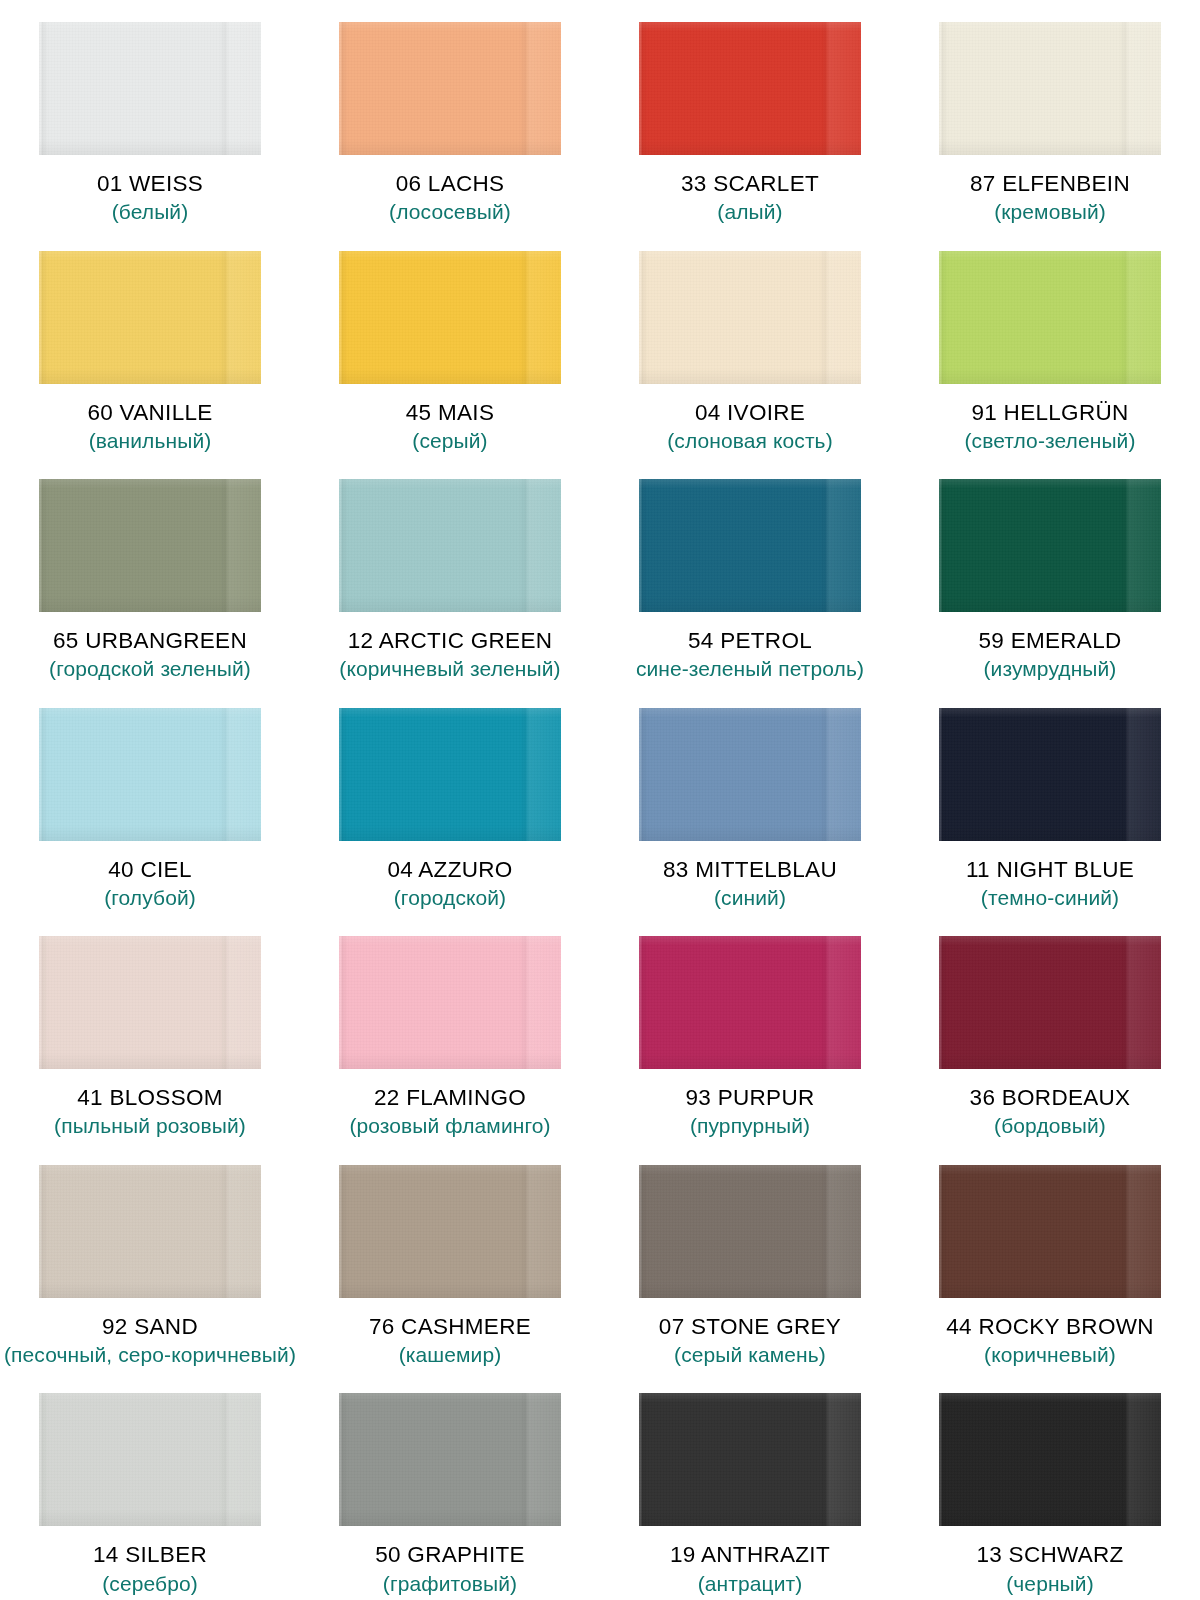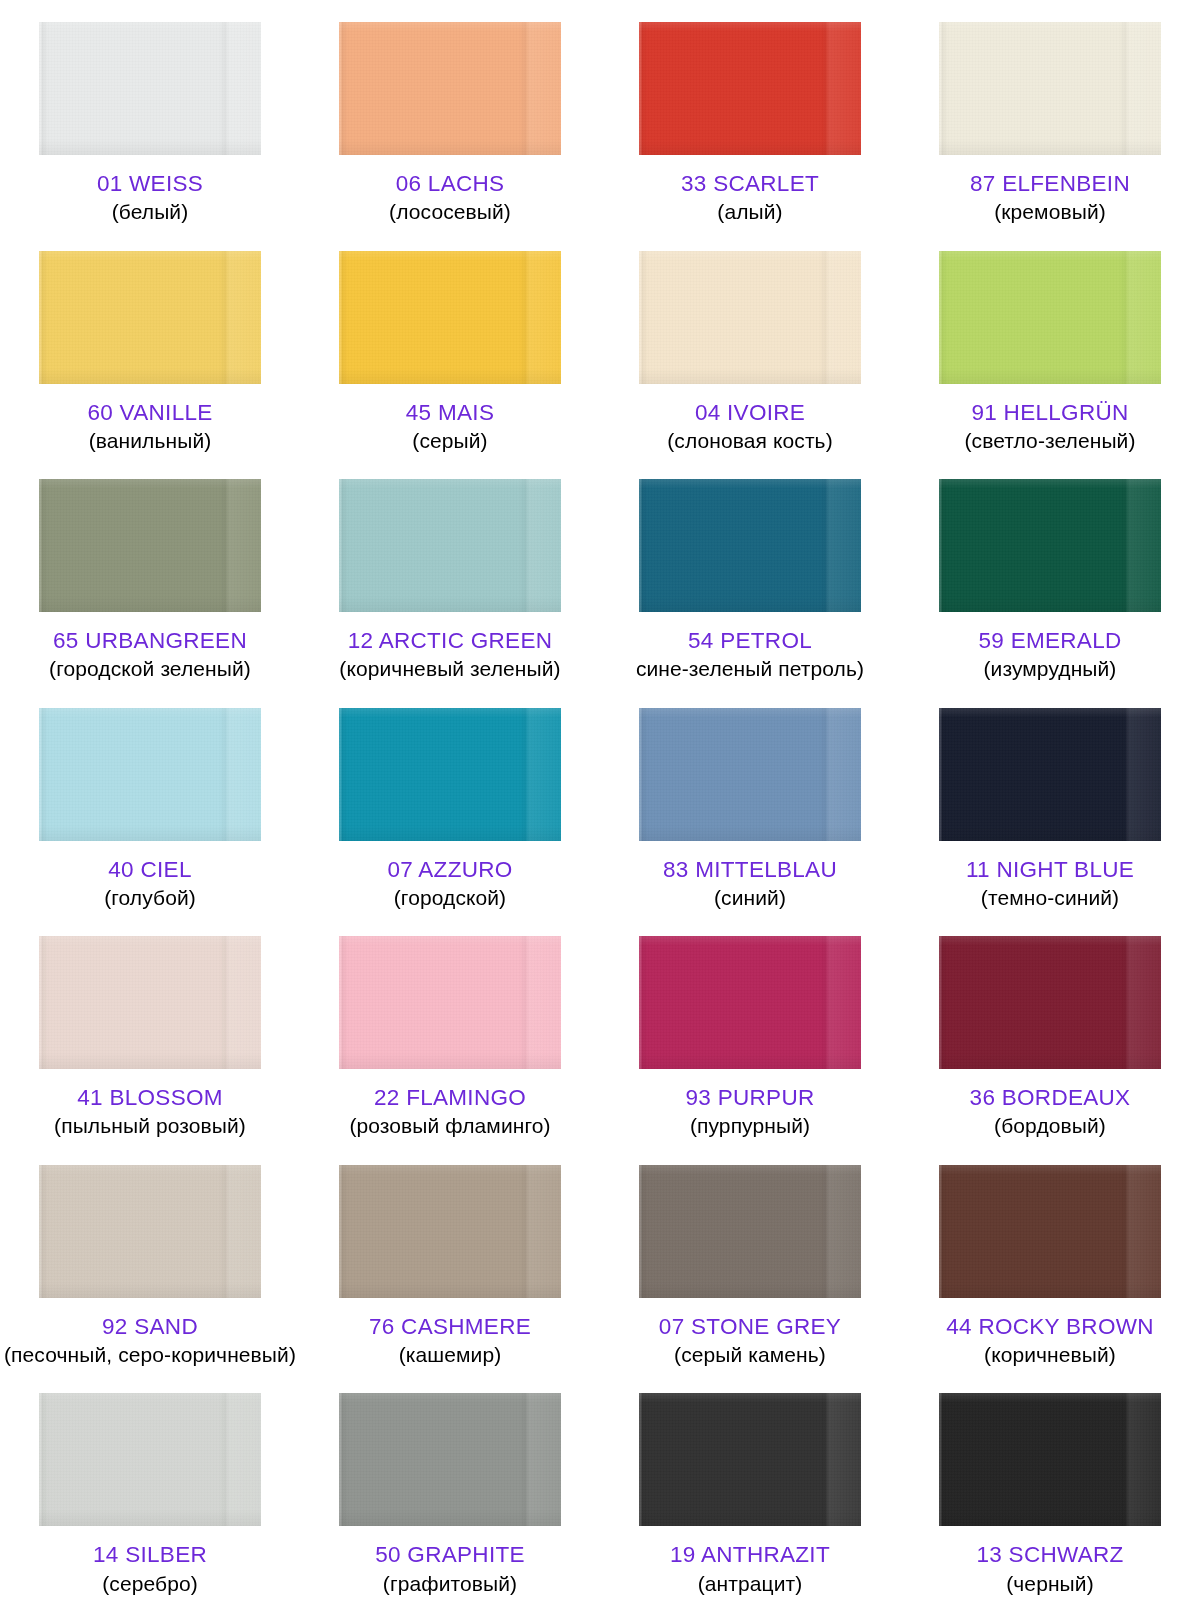--- a/index.html
+++ b/index.html
@@ -81,28 +81,28 @@
   .swatch-labels {
     margin-top: 16px;
     text-align: center;
     width: 300px;
     line-height: 1.12;
   }
 
   .swatch-name {
     font-size: 22.5px;
     letter-spacing: 0.3px;
-    color: #6d28d9;
+    color: #000000;
     white-space: nowrap;
   }
 
   .swatch-translation {
     font-size: 21px;
     letter-spacing: 0.1px;
-    color: #000000;
+    color: #0f766e;
     margin-top: 4px;
     white-space: nowrap;
   }
 </style>
 </head>
 <body>
 
 <div id="palette-grid">
     <div class="swatch-cell">
       <div class="swatch-chip" style="background-color: rgb(232, 234, 234);"></div>
@@ -191,21 +191,21 @@
     <div class="swatch-cell">
       <div class="swatch-chip" style="background-color: rgb(174, 221, 230);"></div>
       <div class="swatch-labels">
         <div class="swatch-name">40 CIEL</div>
         <div class="swatch-translation">(голубой)</div>
       </div>
     </div>
     <div class="swatch-cell">
       <div class="swatch-chip" style="background-color: rgb(14, 147, 173);"></div>
       <div class="swatch-labels">
-        <div class="swatch-name">07 AZZURO</div>
+        <div class="swatch-name">04 AZZURO</div>
         <div class="swatch-translation">(городской)</div>
       </div>
     </div>
     <div class="swatch-cell">
       <div class="swatch-chip" style="background-color: rgb(110, 145, 182);"></div>
       <div class="swatch-labels">
         <div class="swatch-name">83 MITTELBLAU</div>
         <div class="swatch-translation">(синий)</div>
       </div>
     </div>

